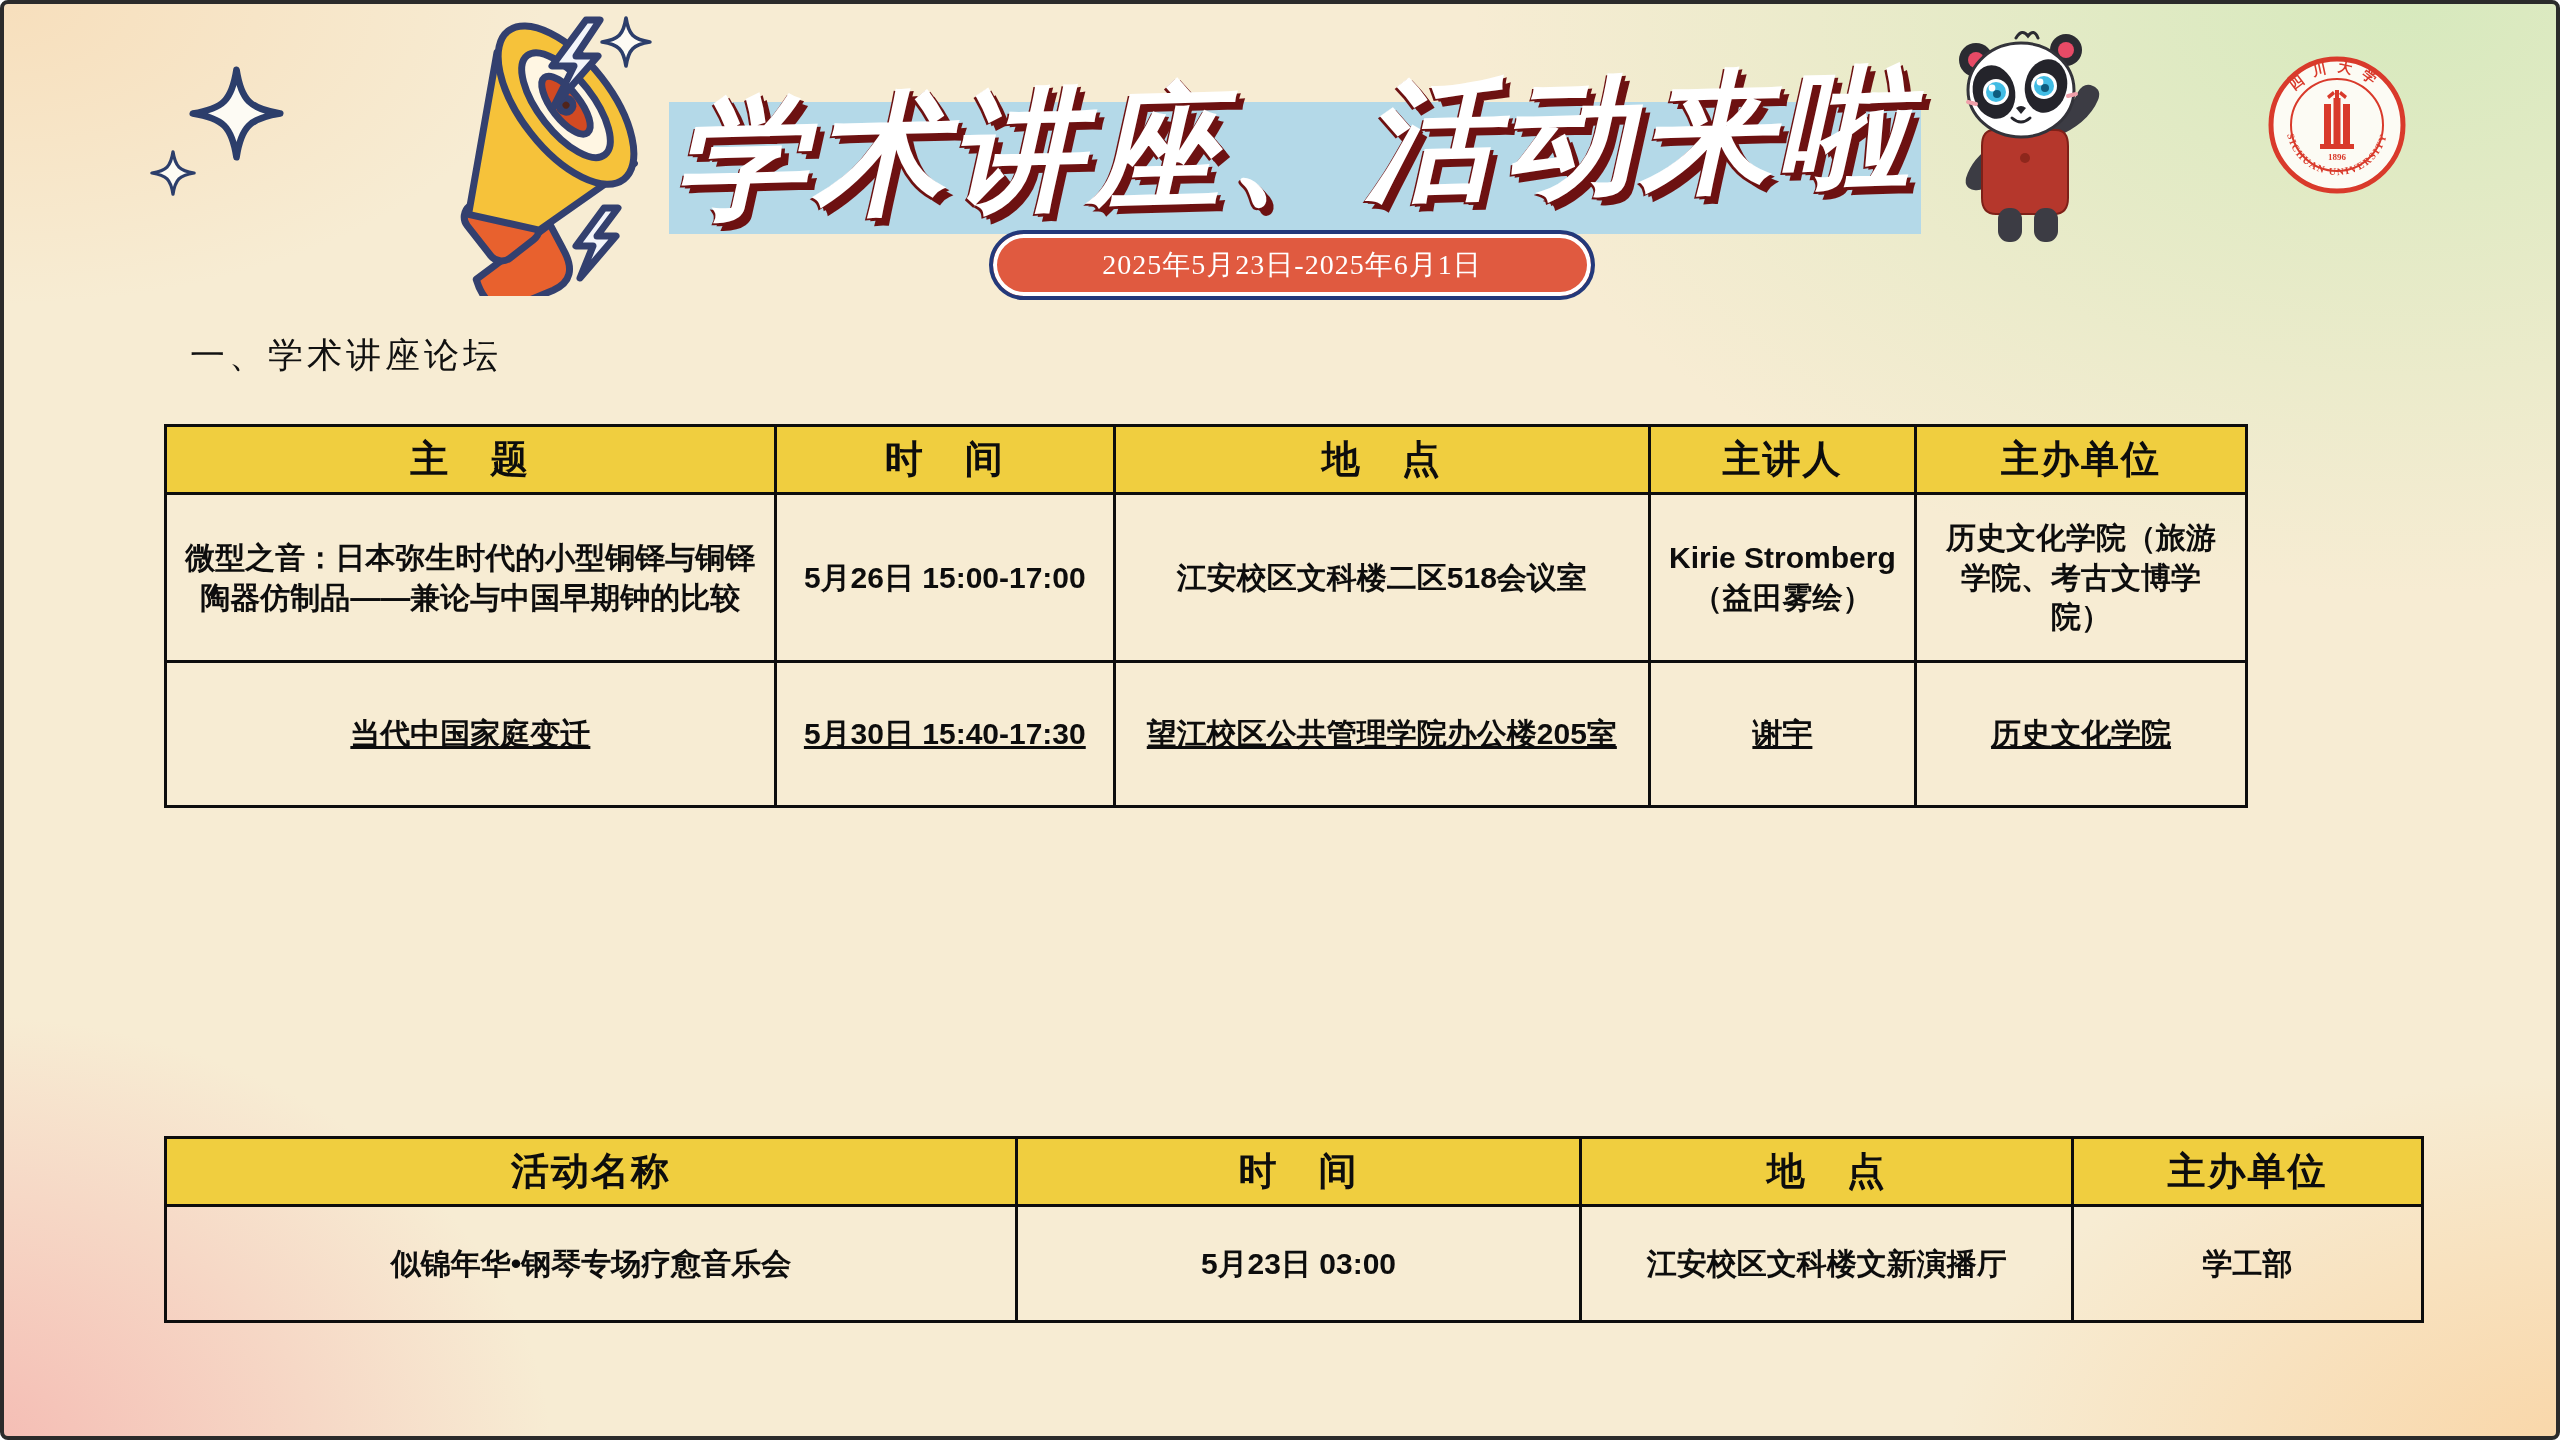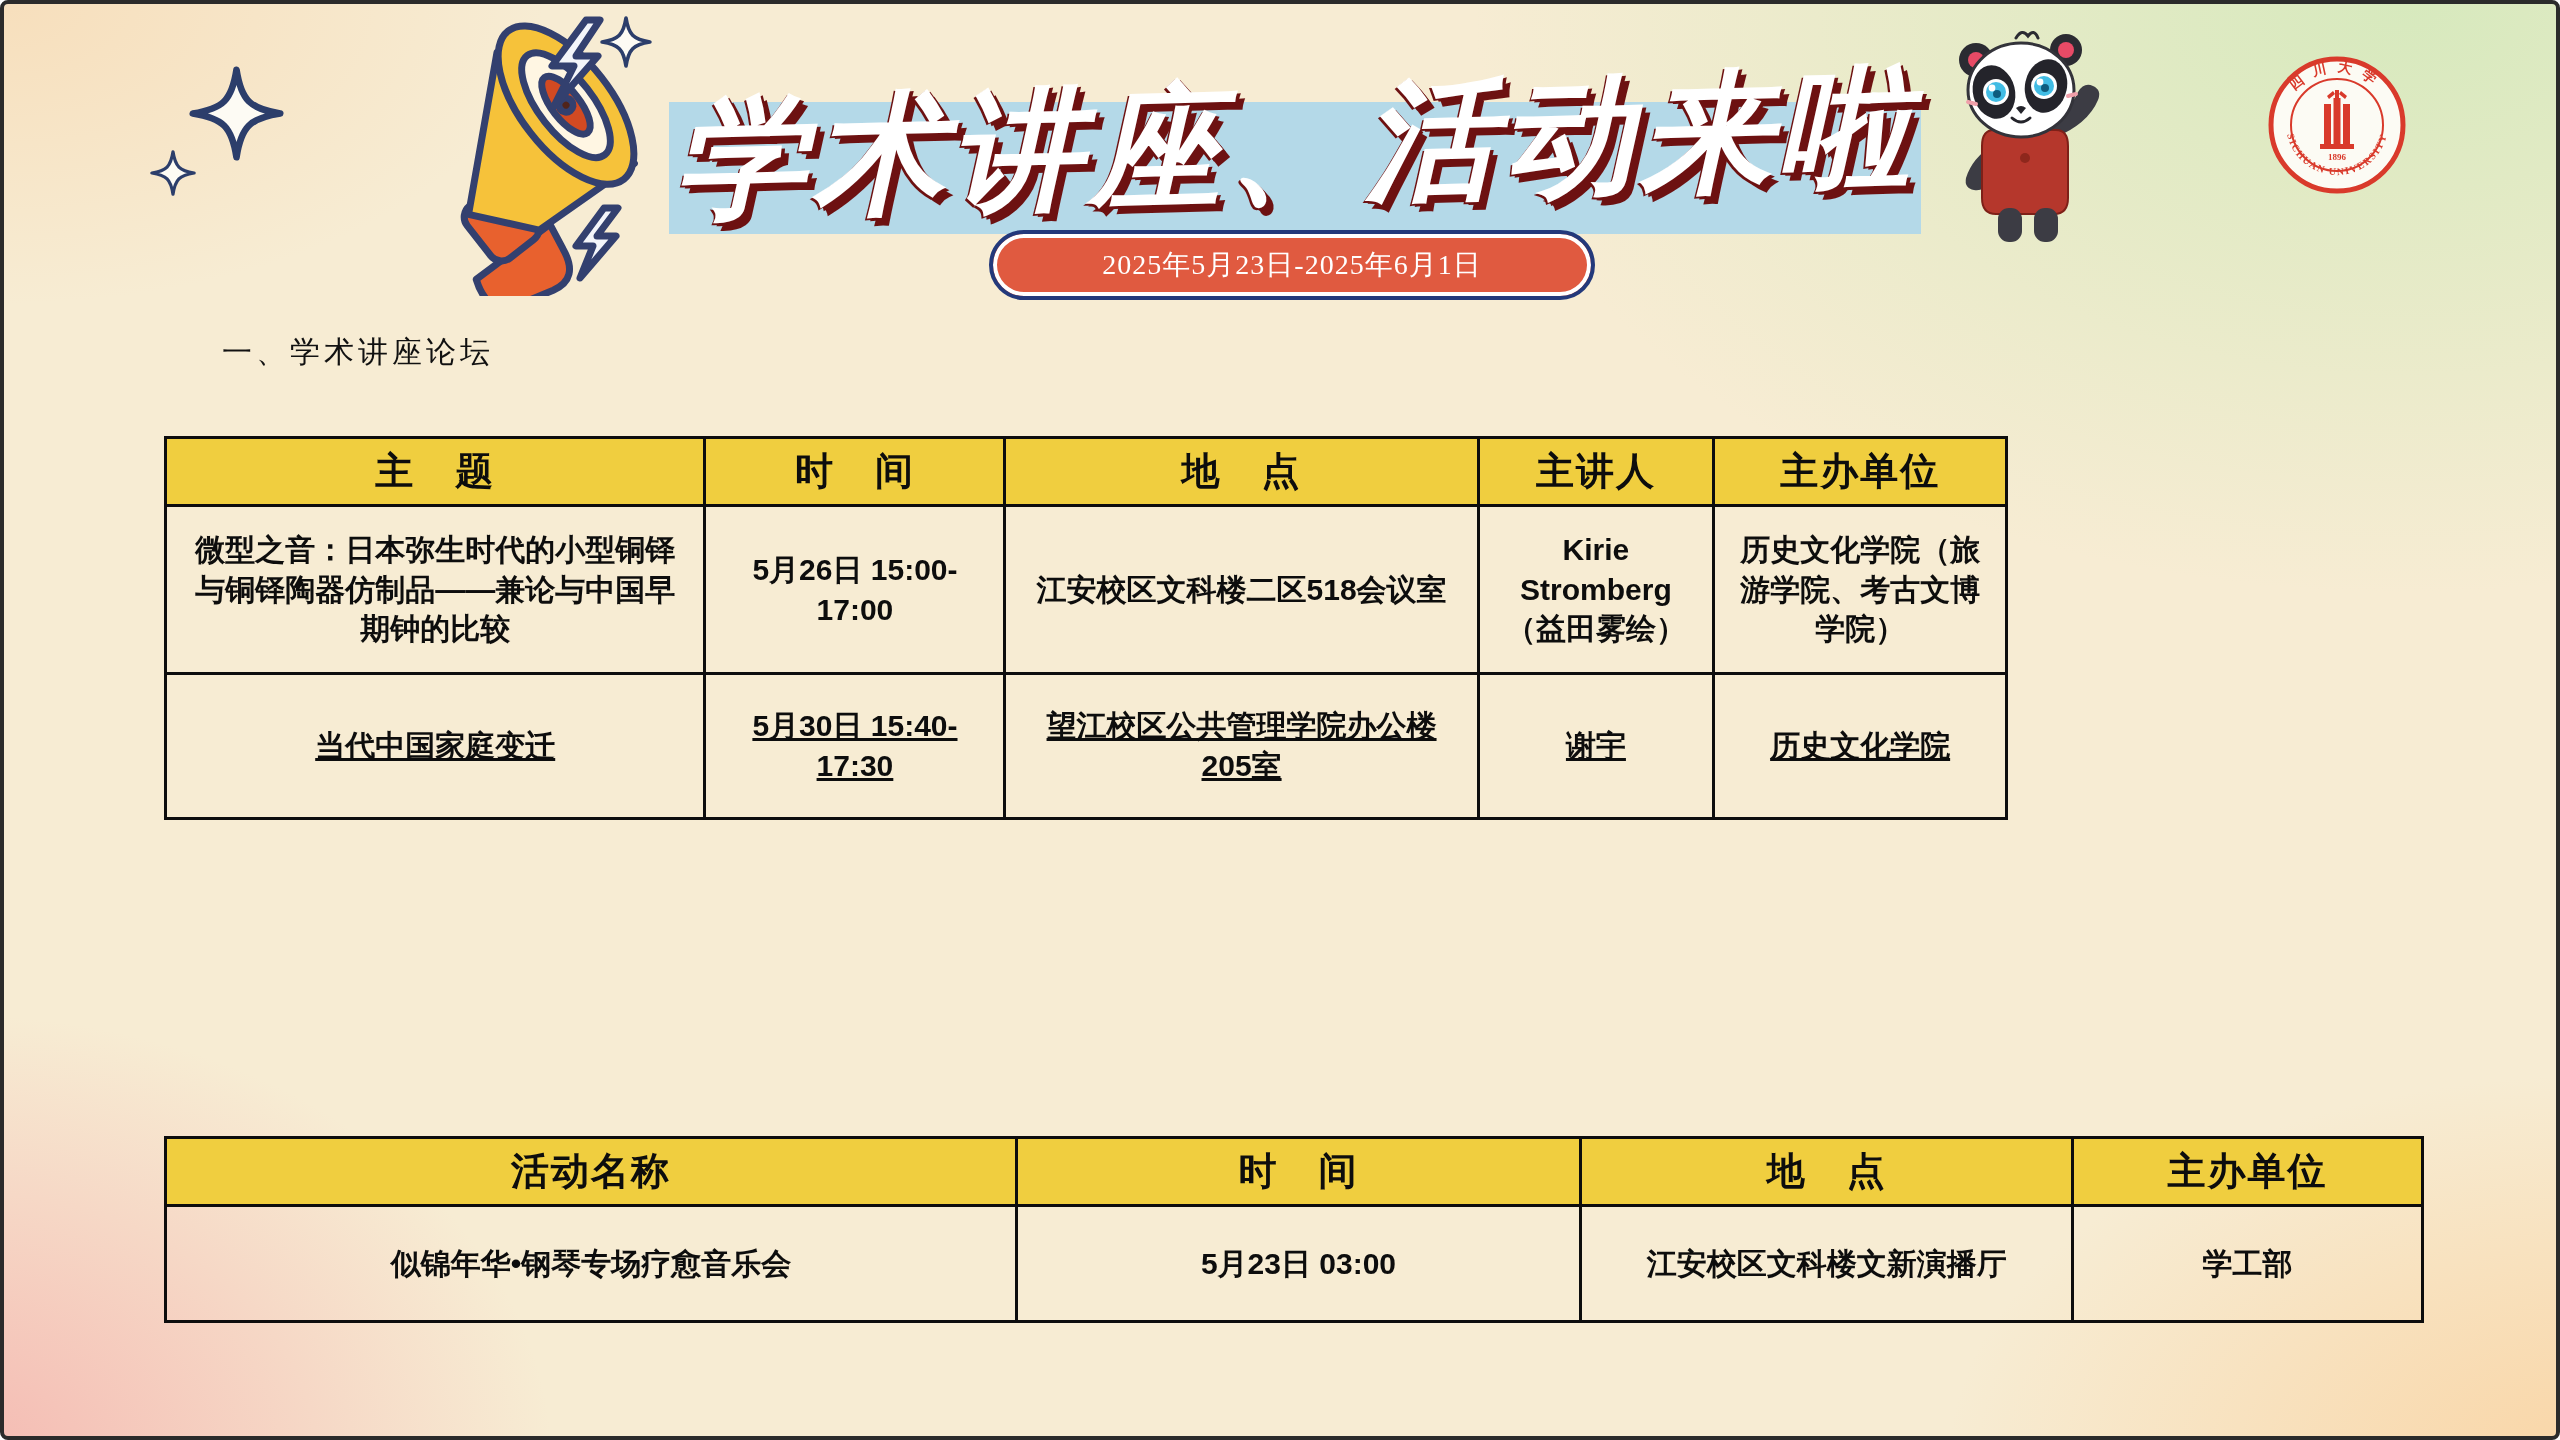--- a/index.html
+++ b/index.html
@@ -57,33 +57,32 @@
     font-size: 28px; letter-spacing: 1px;
     white-space: nowrap;
   }
 
   .panda { position: absolute; left: 1938px; top: 22px; width: 175px; height: 220px; }
   .seal  { position: absolute; left: 2262px; top: 50px; width: 142px; height: 142px; }
 
   
   .section-heading {
     position: absolute; left: 186px;
-    font-size: 30px; font-weight: 500; color: #111;
+    font-size: 35px; font-weight: 500; color: #111;
     letter-spacing: 4px;
-    margin-left: 32px;
   }
   #section1-heading { top: 328px; }
   #section2-heading { top: 1018px; }
 
   table.sched {
     position: absolute; left: 160px;
     border-collapse: collapse;
     table-layout: fixed;
   }
-  #table1 { top: 432px;  width: 1844px; }
+  #table1 { top: 420px;  width: 2084px; }
   #table2 { top: 1132px; width: 2260px; border-radius: 23px; }
 
   table.sched th, table.sched td {
     border: 3px solid #0d0d0d;
     text-align: center; vertical-align: middle;
     padding: 6px 16px;
     color: #0d0d0d;
   }
   table.sched th {
     background: #f0ce3f;

